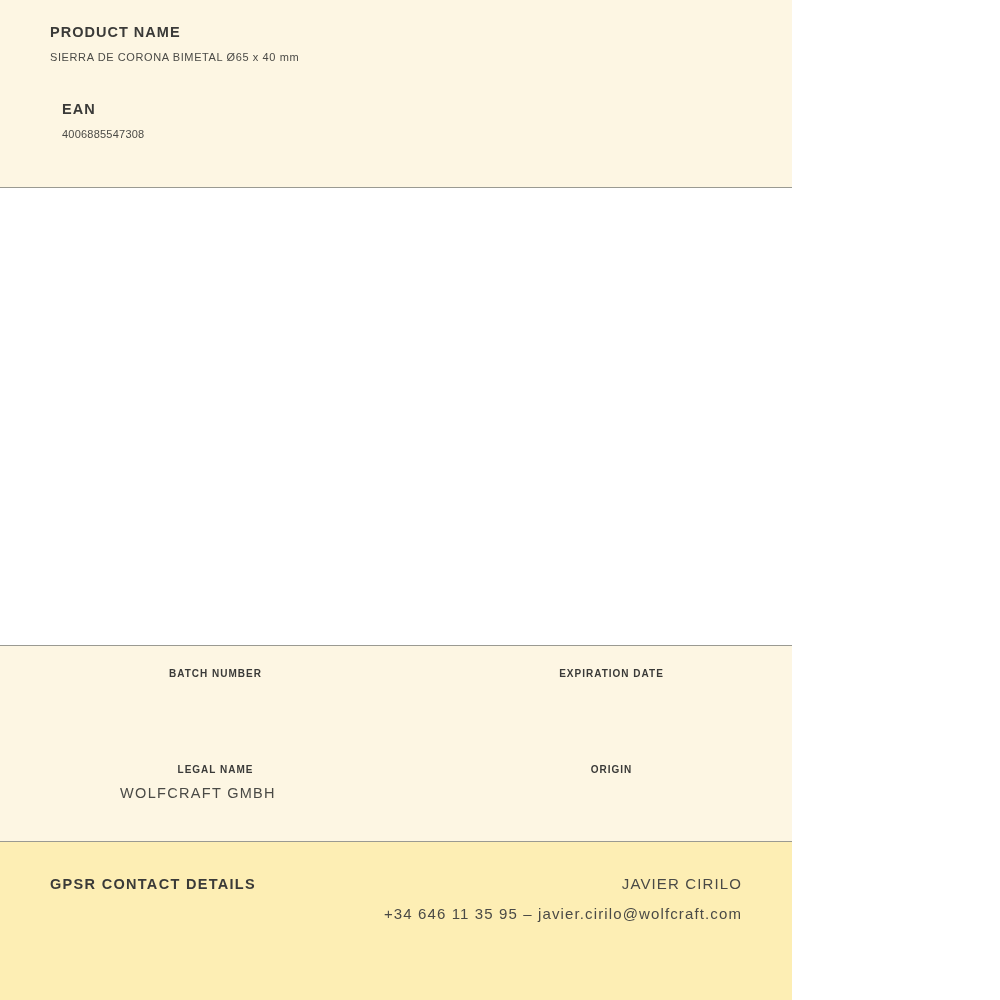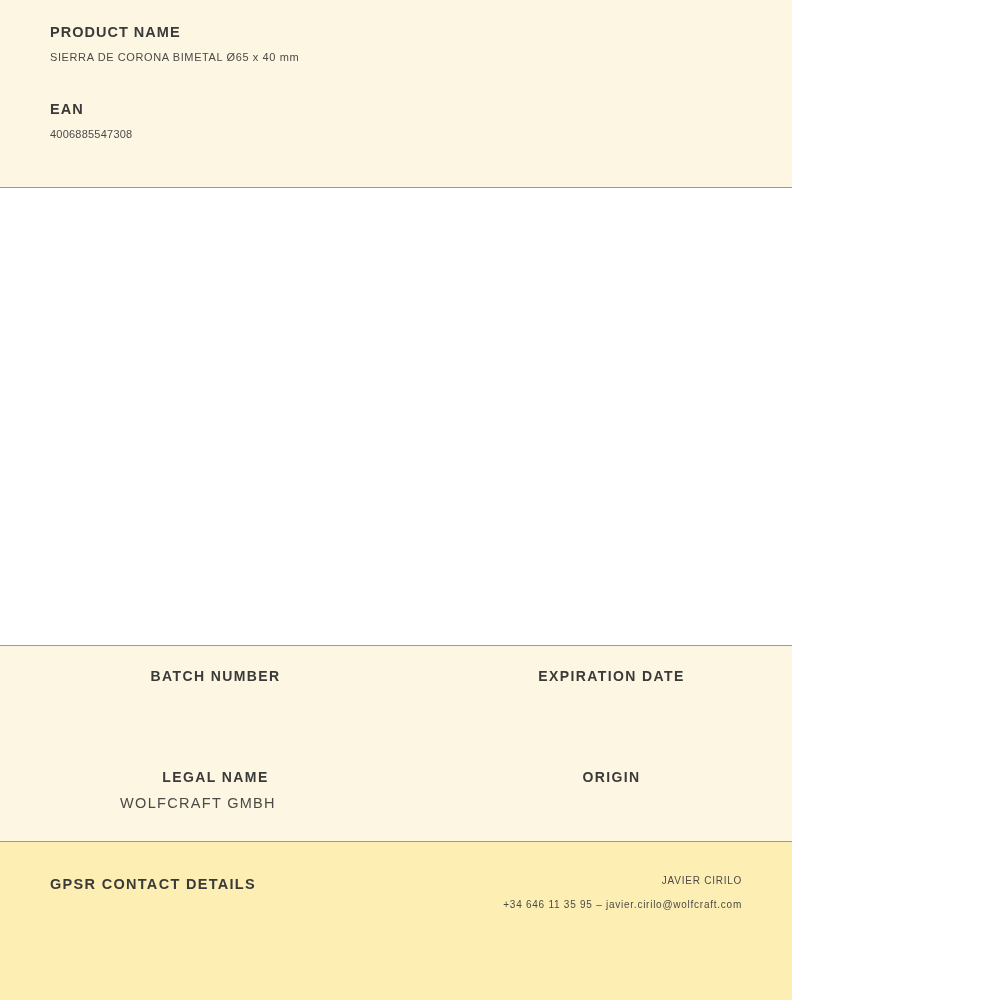--- a/index.html
+++ b/index.html
@@ -27,20 +27,21 @@
     padding: 24px 50px 22px 50px;
     box-sizing: border-box;
     height: 188px;
     border-bottom: 1px solid #9a9a92;
   }
   .field {
     margin-bottom: 0;
   }
   .field + .field {
     margin-top: 38px;
+    margin-left: 12px;
   }
   .field-label {
     font-size: 14.5px;
     font-weight: bold;
     letter-spacing: 0.07em;
     color: #3a3a38;
     text-transform: uppercase;
     margin-bottom: 11px;
   }
   .field-value {
@@ -69,21 +70,21 @@
   }
   .info-row {
     display: flex;
     width: 100%;
   }
   .info-cell {
     flex: 1 1 50%;
     text-align: center;
   }
   .info-label {
-    font-size: 14px;
+    font-size: 10px;
     font-weight: bold;
     letter-spacing: 0.1em;
     color: #3a3a38;
     text-transform: uppercase;
     margin-left: 35px;
   }
   .info-value {
     font-size: 14.5px;
     letter-spacing: 0.09em;
     color: #4a4a46;
@@ -110,21 +111,21 @@
     font-weight: bold;
     letter-spacing: 0.09em;
     color: #3a3a38;
     text-transform: uppercase;
     padding-top: 1px;
   }
   .footer-lines {
     text-align: right;
   }
   .footer-line {
-    font-size: 10px;
+    font-size: 15px;
     letter-spacing: 0.075em;
     color: #4a4a46;
     margin-bottom: 13px;
   }
   .footer-line:last-child {
     margin-bottom: 8px;
   }
 </style>
 </head>
 <body>

